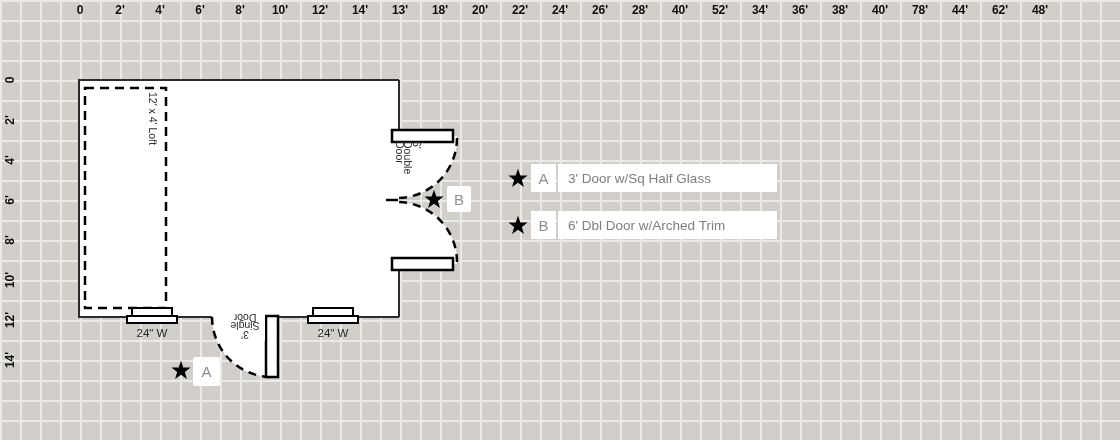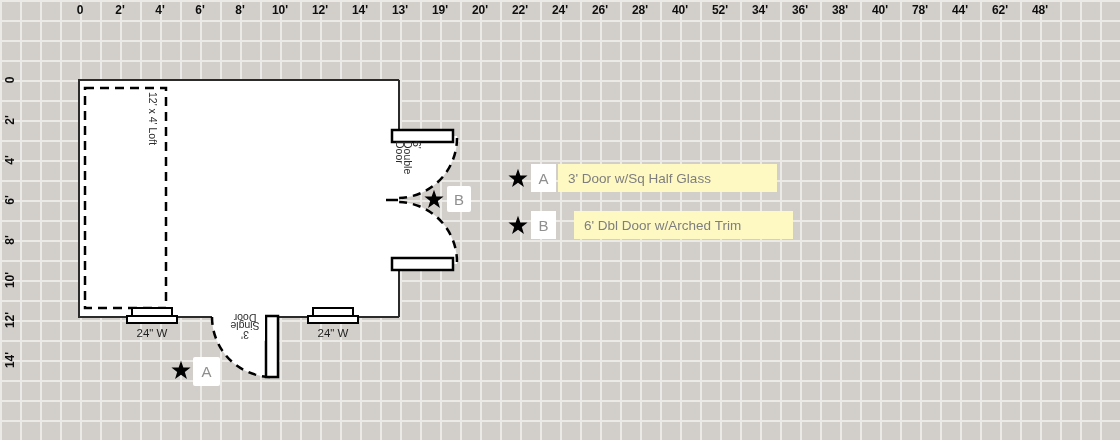--- a/index.html
+++ b/index.html
@@ -30,37 +30,37 @@
   .sgl-label{left:225px;top:311px;width:40px;transform:rotate(180deg);
              text-align:center;background:#fff;padding:2px 0;}
   .win-label{width:50px;text-align:center;font-size:11.5px;color:#1f1f1f;}
   
   .star{width:22px;height:22px;}
   .marker-box{background:#fff;color:#8f8f8f;display:flex;align-items:center;
               justify-content:center;font-size:15px;border-radius:2px;}
   
   .legend-key{background:#fff;color:#8f8f8f;display:flex;align-items:center;
               justify-content:center;font-size:15px;}
-  .legend-text{background:#fef9c3;color:#7e7e7e;font-size:13.5px;display:flex;
+  .legend-text{background:#ffffff;color:#7e7e7e;font-size:13.5px;display:flex;
                align-items:center;padding-left:10px;box-sizing:border-box;}
 </style>
 </head>
 <body>
 
 <div class="abs ruler-top">
     <span class="rt">0</span>
     <span class="rt">2'</span>
     <span class="rt">4'</span>
     <span class="rt">6'</span>
     <span class="rt">8'</span>
     <span class="rt">10'</span>
     <span class="rt">12'</span>
     <span class="rt">14'</span>
     <span class="rt">13'</span>
-    <span class="rt">19'</span>
+    <span class="rt">18'</span>
     <span class="rt">20'</span>
     <span class="rt">22'</span>
     <span class="rt">24'</span>
     <span class="rt">26'</span>
     <span class="rt">28'</span>
     <span class="rt">40'</span>
     <span class="rt">52'</span>
     <span class="rt">34'</span>
     <span class="rt">36'</span>
     <span class="rt">38'</span>
@@ -143,15 +143,15 @@
         <use href="#star"></use>
       </svg>
     <div class="abs legend-key" style="left:531px;top:164px;width:25px;height:28px;">A</div>
     <div class="abs legend-text" style="left:558px;top:164px;width:219px;height:28px;">3' Door w/Sq Half Glass</div>
   </div>
   <div>
     <svg class="abs star" style="left:507px;top:214px;" viewBox="0 0 24 24">
         <use href="#star"></use>
       </svg>
     <div class="abs legend-key" style="left:531px;top:211px;width:25px;height:28px;">B</div>
-    <div class="abs legend-text" style="left:574px;top:211px;width:219px;height:28px;">6' Dbl Door w/Arched Trim</div>
+    <div class="abs legend-text" style="left:558px;top:211px;width:219px;height:28px;">6' Dbl Door w/Arched Trim</div>
   </div>
 </div>
 
 </body></html>

